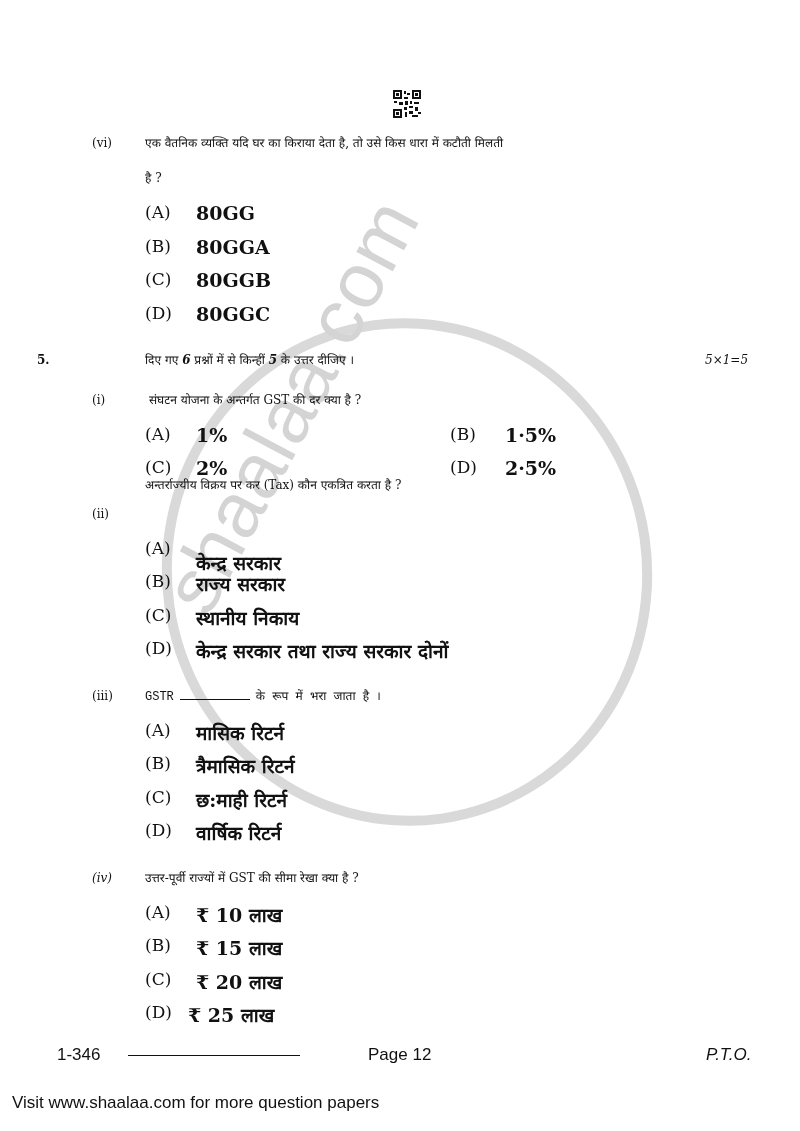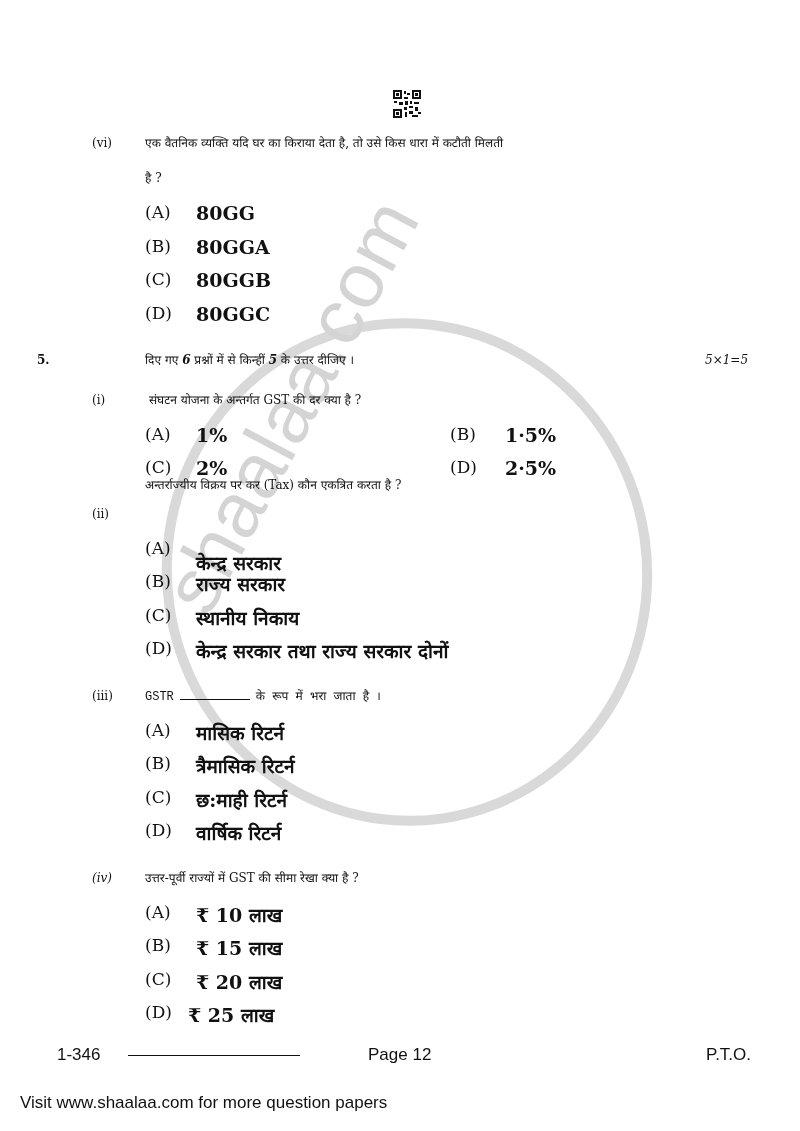--- a/index.html
+++ b/index.html
@@ -126,15 +126,15 @@
   <span class="opt-label" style="left:145px; top:969px;">(C)</span>
   <span class="opt-text" style="left:196px; top:969px;">₹ 20 लाख</span>
   <span class="opt-label" style="left:145px; top:1002px;">(D)</span>
   <span class="opt-text" style="left:188px; top:1002px;">₹ 25 लाख</span>
 </div>
 
 <div>
   <span class="abs footer" style="left:37px; top:1045px;margin-left:20px;">1-346</span>
   <div class="abs footer-line"></div>
   <span class="abs footer" style="left:368px; top:1045px;">Page 12</span>
-  <span class="abs footer" style="left:706px; top:1045px; ">P.T.O.</span>
-  <span class="abs footer" style="left:20px; top:1093px;">Visit www.shaalaa.com for more question papers</span>
+  <span class="abs footer" style="left:706px; top:1045px; font-style: italic;">P.T.O.</span>
+  <span class="abs footer" style="left:12px; top:1093px;">Visit www.shaalaa.com for more question papers</span>
 </div>
 
 </body></html>

